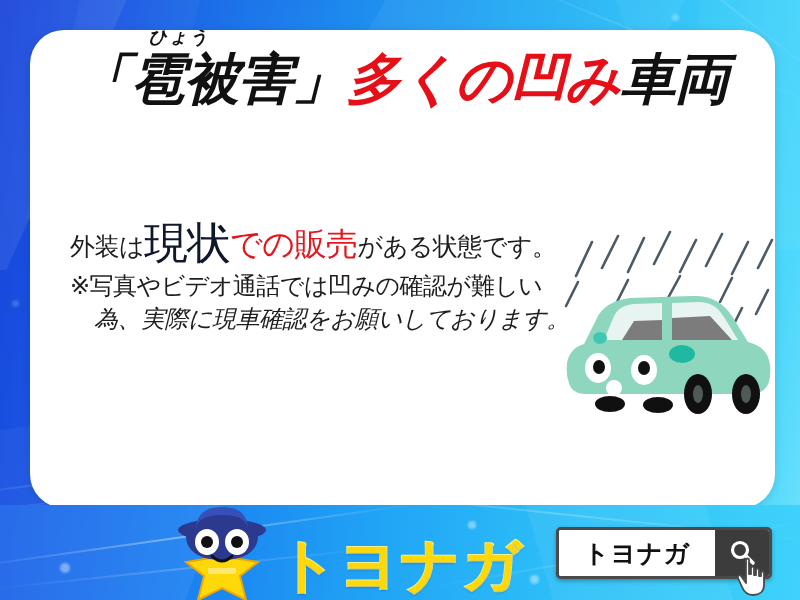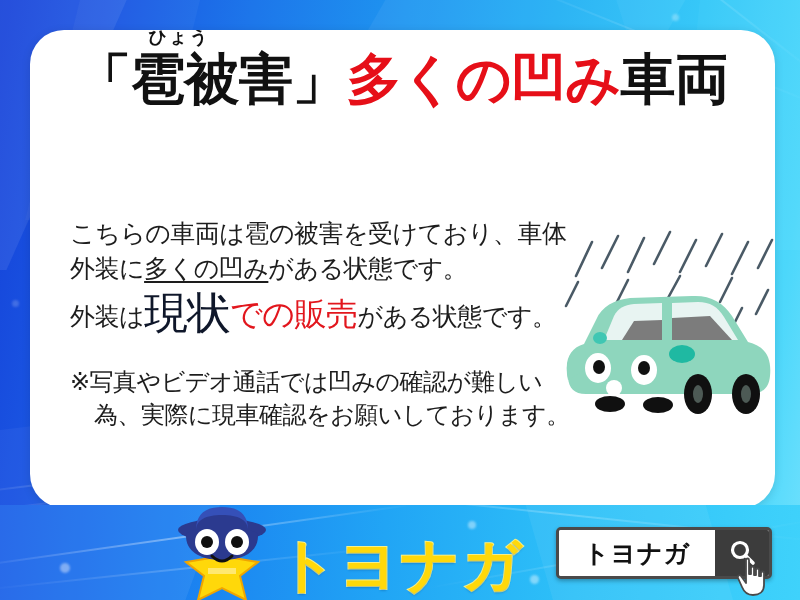--- a/index.html
+++ b/index.html
@@ -39,42 +39,42 @@
 
   
   .title-wrap{
     position:absolute;left:0;top:22px;width:100%;
     text-align:center;white-space:nowrap;
   }
   .title{
     display:inline-block;position:relative;
     font-family:"DejaVu Sans","Liberation Sans",sans-serif;
     font-weight:bold;font-size:55px;line-height:1;
-    letter-spacing:-1px;color:#111;
+    letter-spacing:-1px;color:#111;font-style:italic;
   }
   .t-red{color:#e60f18;}
   .furigana{
     position:absolute;left:72px;top:-24px;
     font-size:18px;font-weight:bold;color:#111;letter-spacing:2px;
     font-family:"DejaVu Sans","Liberation Sans",sans-serif;
   }
 
   
   .body-text{
     position:absolute;left:40px;top:186px;width:510px;
     color:#1d1d1d;
     font-family:"DejaVu Sans","Liberation Sans",sans-serif;
   }
   .p1{font-size:25px;line-height:35px;letter-spacing:-0.5px;}
   .p1 .ul{text-decoration:underline;text-underline-offset:4px;}
   .p2{font-size:25px;line-height:34px;margin-top:10px;letter-spacing:-0.5px;}
   .genjo{color:#0f172a;font-weight:normal;font-size:44px;vertical-align:-3px;letter-spacing:-1px;}
   .small-red{color:#e2161d;font-size:32px;}
-  .p3{font-size:24px;line-height:33px;margin-top:32px;letter-spacing:-0.5px;}
-  .p3 .ind{display:block;padding-left:24px;}
+  .p3{font-size:24px;line-height:33px;margin-top:6px;letter-spacing:-0.5px;}
+  .p3 .ind{display:block;padding-left:24px;font-style:italic;}
 
   
   .car-art{position:absolute;left:528px;top:198px;width:230px;height:200px;}
   .car-art svg{display:block;}
 
   
   .banner{position:absolute;left:0;bottom:0;width:800px;height:95px;overflow:hidden;}
   .banner-bg{position:absolute;inset:0;
     background:linear-gradient(95deg,#1a60e8 0%,#1a7ef0 22%,#21a5f5 48%,#2ec1f8 72%,#3fd2fb 100%);}
   .banner-rays{position:absolute;inset:0;overflow:hidden;opacity:.75;}
@@ -135,24 +135,20 @@
 
   <div class="card">
 
     <div class="title-wrap">
       <div class="title">
         <span class="furigana">ひょう</span><span>「雹被害」</span><span class="t-red">多くの凹み</span><span>車両</span>
       </div>
     </div>
 
     <div class="body-text">
-      <div class="p1">
-        <span>こちらの車両は雹の被害を受けており、車体</span><br>
-        <span>外装に</span><span class="ul">多くの凹み</span><span>がある状態です。</span>
-      </div>
       <div class="p2">
         <span>外装は</span><span class="genjo">現状</span><span class="small-red">での販売</span><span>がある状態です。</span>
       </div>
       <div class="p3">
         <span>※写真やビデオ通話では凹みの確認が難しい</span>
         <span class="ind">為、実際に現車確認をお願いしております。</span>
       </div>
     </div>
 
     <div class="car-art">

